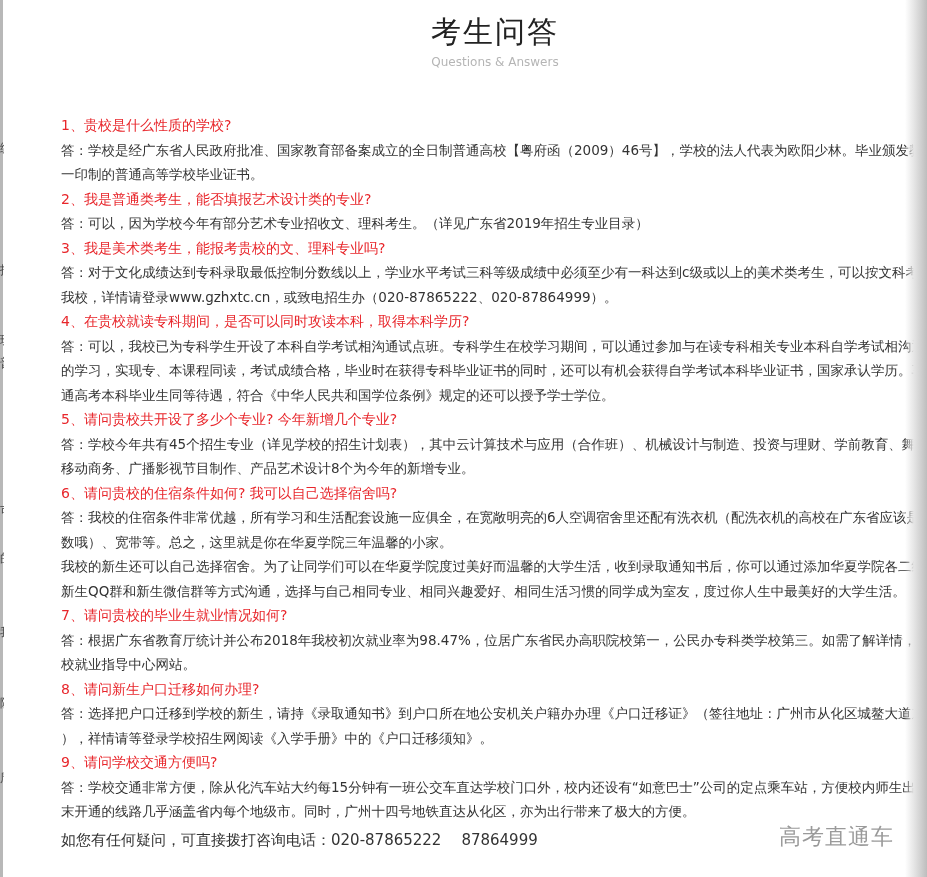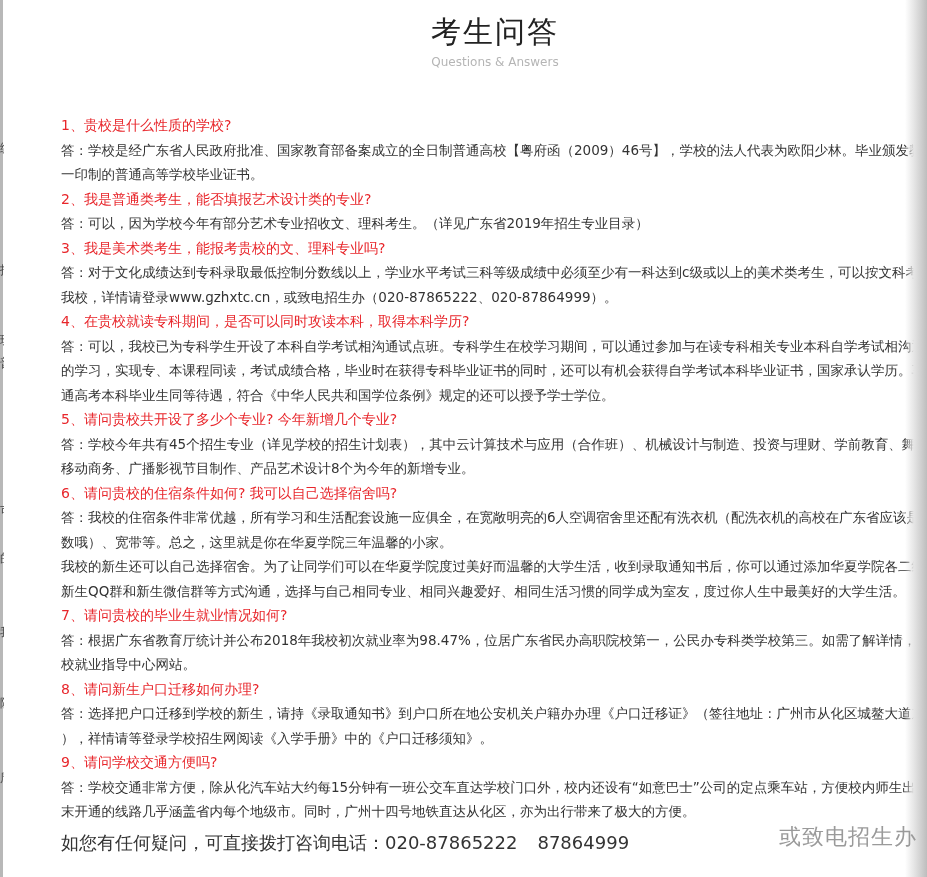--- a/index.html
+++ b/index.html
@@ -27,21 +27,21 @@
     font-size: 30px; color: #222; letter-spacing: 2px; line-height: 40px;
   }
   .subtitle { font-size: 12px; color: #b5b5b5; line-height: 16px; margin-top: 2px; }
   .content {
     position: absolute; top: 113px; left: 61px; width: 900px;
     white-space: nowrap; overflow: hidden;
   }
   .q { color: #e8262b; font-size: 14px; line-height: 24.5px; height: 24.5px; }
   .a { color: #333; font-size: 13.5px; line-height: 24.5px; height: 24.5px; }
   .footer {
-    position: absolute; top: 831px; left: 61px; font-size: 18px; color: #333;
+    position: absolute; top: 831px; left: 61px; font-size: 15px; color: #333;
     white-space: nowrap;
   }
   .footer .gap { display: inline-block; width: 20px; }
   .watermark {
     position: absolute; top: 822px; left: 779px; font-size: 22px; color: #9a9a9a;
     letter-spacing: 1px; white-space: nowrap; z-index: 6;
   }
 </style>
 </head>
 <body>
@@ -109,15 +109,15 @@
     <div class="q">9、请问学校交通方便吗?</div>
     <div class="a">答：学校交通非常方便，除从化汽车站大约每15分钟有一班公交车直达学校门口外，校内还设有“如意巴士”公司的定点乘车站，方便校内师生出行，现校内车站周</div>
     <div class="a">末开通的线路几乎涵盖省内每个地级市。同时，广州十四号地铁直达从化区，亦为出行带来了极大的方便。</div>
   </div>
 </div>
 
 <div class="footer">
   <span>如您有任何疑问，可直接拨打咨询电话：</span><span>020-87865222</span><span class="gap"></span><span>87864999</span>
 </div>
 
-<div class="watermark">或致电招生办</div>
+<div class="watermark">高考直通车</div>
 
 <div class="right-shade"></div>
 
 </body></html>

